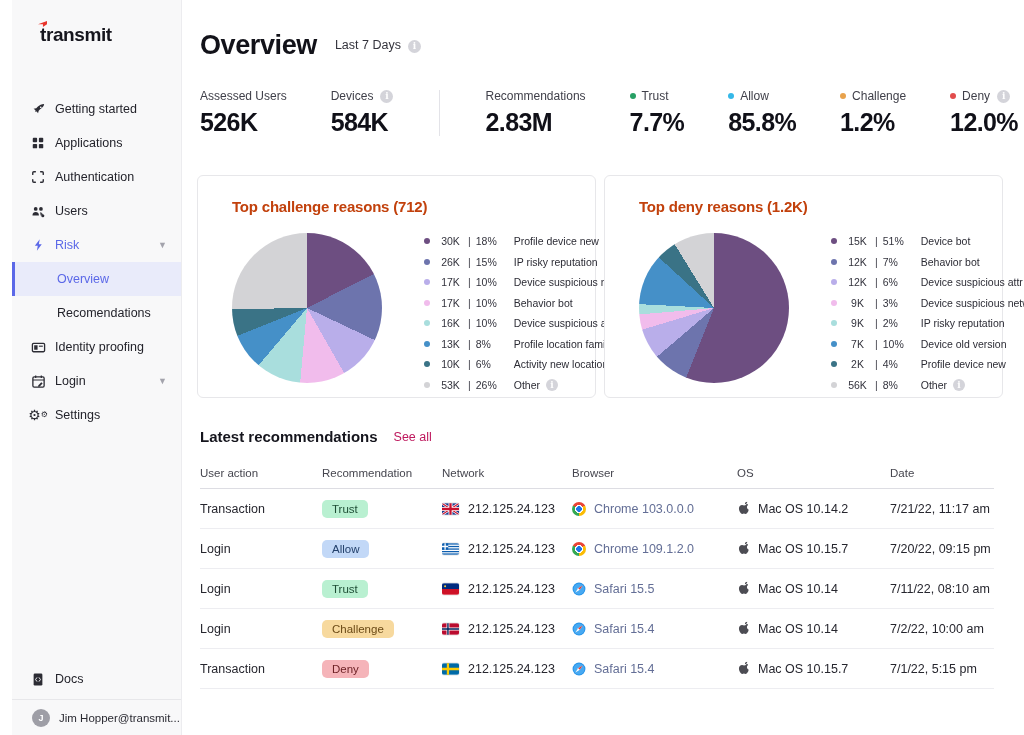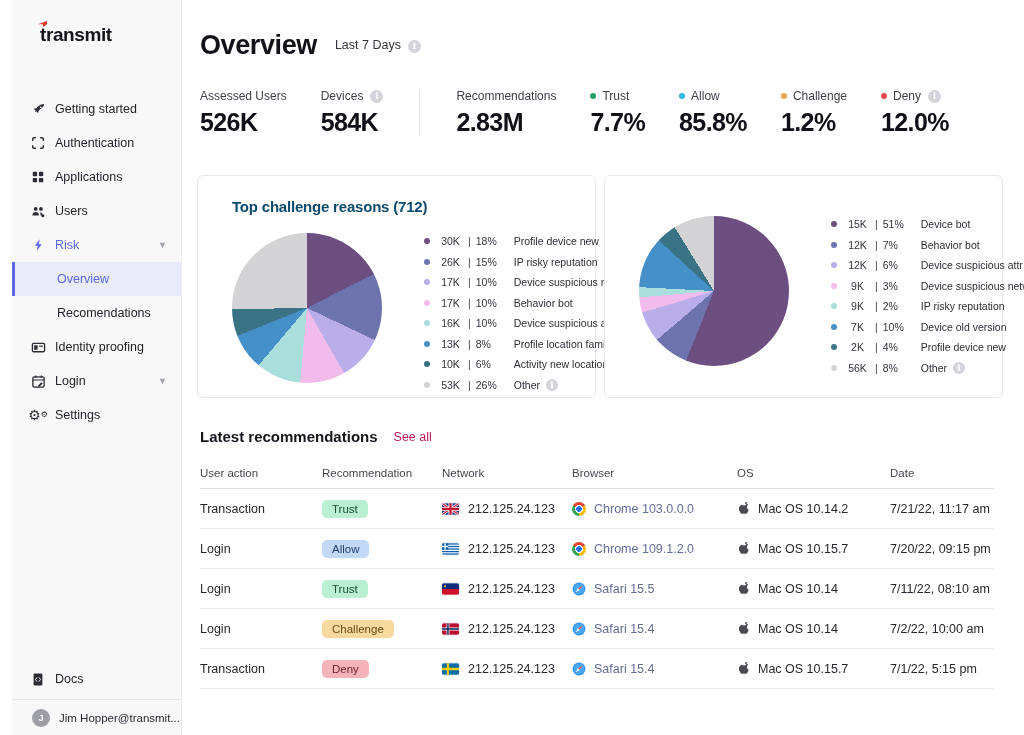--- a/index.html
+++ b/index.html
@@ -40,30 +40,30 @@
   
   .main { position:absolute; left:170px; top:0; width:854px; height:735px; }
   .page-head { display:flex; align-items:center; padding:30px 0 0 30px; }
   .page-title { font-size:27px; font-weight:700; letter-spacing:-0.4px; color:#121219; }
   .period { margin-left:18px; font-size:12.5px; font-weight:500; color:#33333c; }
   .info-icon { display:inline-flex; width:13px; height:13px; border-radius:50%;
           background:#d4d4da; color:#ffffff; font-size:9px; font-weight:700;
           align-items:center; justify-content:center; margin-left:7px; vertical-align:middle;
           font-family:"DejaVu Serif",serif; }
   
-  .stats { display:flex; align-items:center; margin:28px 6px 0 30px; gap:34px; }
+  .stats { display:flex; align-items:center; margin:28px 6px 0 30px; gap:44px; }
   .stat .s-label { font-size:12px; color:#40404a; display:flex; align-items:center; white-space:nowrap; }
   .stat .s-value { font-size:25px; font-weight:700; letter-spacing:-0.6px; color:#101018; margin-top:5px; }
   .s-dot { width:6px; height:6px; border-radius:50%; margin-right:6px; }
   .stat-divider { width:1px; height:46px; background:#e3e3e8; margin:0 2px; }
   
   .cards { display:flex; gap:8px; margin:38px 0 0 27px; }
   .card { width:399px; height:223px; border:1px solid #e7e7ea; border-radius:6px;
           background:#fff; padding:22px 18px 0 34px; }
-  .card-title { font-size:15px; font-weight:700; color:#0c4a6e; letter-spacing:-0.2px; }
+  .card-title { font-size:15px; font-weight:700; color:#c2410c; letter-spacing:-0.2px; }
   .card-body { display:flex; margin-top:14px; }
   .pie { width:150px; height:150px; border-radius:50%; flex:0 0 150px; margin-top:4px; }
   .legend { margin-left:42px; margin-top:2px; }
   .lg-row { display:flex; align-items:center; height:20.5px; font-size:10.5px; color:#2c2c35; }
   .lg-dot { width:6px; height:6px; border-radius:50%; margin-right:8px; flex:0 0 6px; }
   .lg-val { width:25px; text-align:center; color:#33333d; }
   .lg-bar { margin:0 5px; color:#44444e; }
   .lg-pct { width:30px; color:#33333d; }
   .lg-label { margin-left:8px; white-space:nowrap; }
   .lg-row .info-icon { width:12px; height:12px; margin-left:6px; }
@@ -102,39 +102,39 @@
       <span class="ni-icon">
         <svg width="15" height="15" viewBox="0 0 16 16">
             <path fill="currentColor" d="M14 2c-2.7.1-5.1 1.2-6.9 3.1L5.6 6.6l-2.8.7 2 1.4-.4 1.7 1.7-.4 1.4 2 .7-2.8 1.5-1.5C11.6 5.9 13.9 4.7 14 2z"></path>
             <circle cx="10.4" cy="5.6" r="0.9" fill="#f8f8f9"></circle>
           </svg>
       </span>
       <span>Getting started</span>
     </div>
     <div class="nav-item">
       <span class="ni-icon">
+        <svg width="14" height="14" viewBox="0 0 16 16" fill="currentColor">
+            <rect x="2" y="2" width="5" height="5" rx="1"></rect>
+            <rect x="9" y="2" width="5" height="5" rx="1"></rect>
+            <rect x="2" y="9" width="5" height="5" rx="1"></rect>
+            <rect x="9" y="9" width="5" height="5" rx="1"></rect>
+          </svg>
+      </span>
+      <span>Applications</span>
+    </div>
+    <div class="nav-item">
+      <span class="ni-icon">
         <svg width="14" height="14" viewBox="0 0 16 16" fill="none" stroke="currentColor" stroke-width="1.6" stroke-linecap="round">
             <path d="M2 5V3.2C2 2.5 2.5 2 3.2 2H5"></path>
             <path d="M11 2h1.8c.7 0 1.2.5 1.2 1.2V5"></path>
             <path d="M14 11v1.8c0 .7-.5 1.2-1.2 1.2H11"></path>
             <path d="M5 14H3.2C2.5 14 2 13.5 2 12.8V11"></path>
           </svg>
       </span>
       <span>Authentication</span>
-    </div>
-    <div class="nav-item">
-      <span class="ni-icon">
-        <svg width="14" height="14" viewBox="0 0 16 16" fill="currentColor">
-            <rect x="2" y="2" width="5" height="5" rx="1"></rect>
-            <rect x="9" y="2" width="5" height="5" rx="1"></rect>
-            <rect x="2" y="9" width="5" height="5" rx="1"></rect>
-            <rect x="9" y="9" width="5" height="5" rx="1"></rect>
-          </svg>
-      </span>
-      <span>Applications</span>
     </div>
     <div class="nav-item">
       <span class="ni-icon">
         <svg width="15" height="15" viewBox="0 0 16 16" fill="currentColor">
             <circle cx="5" cy="5.3" r="2"></circle>
             <circle cx="10.6" cy="5.3" r="2"></circle>
             <path d="M1.6 11.6c0-1.8 1.5-3 3.4-3s3.4 1.2 3.4 3v.6H1.6z"></path>
             <path d="M9.6 8.8c1.7.1 3 1.3 3 2.8v.6h-2.4z" opacity=".85"></path>
             <circle cx="12.6" cy="12.4" r="1.6"></circle>
           </svg>
@@ -321,20 +321,21 @@
               <span class="lg-val">53K</span>
               <span class="lg-bar">|</span>
               <span class="lg-pct">26%</span>
               <span class="lg-label">Other</span>
               <span class="info-icon">i</span>
             </div>
           </div>
       </div>
     </div>
     <div class="card">
+      <div class="card-title">Top deny reasons (1.2K)</div>
       <div class="card-body">
         <div class="pie" id="pie-1" style="background: conic-gradient(rgb(109, 78, 129) 0deg, rgb(109, 78, 129) 201.758deg, rgb(109, 116, 173) 201.758deg, rgb(109, 116, 173) 229.451deg, rgb(185, 174, 234) 229.451deg, rgb(185, 174, 234) 253.187deg, rgb(241, 188, 236) 253.187deg, rgb(241, 188, 236) 265.055deg, rgb(169, 222, 221) 265.055deg, rgb(169, 222, 221) 272.967deg, rgb(69, 144, 200) 272.967deg, rgb(69, 144, 200) 312.527deg, rgb(58, 115, 134) 312.527deg, rgb(58, 115, 134) 328.352deg, rgb(211, 211, 214) 328.352deg, rgb(211, 211, 214) 360deg);"></div>
         <div class="legend" id="legend-1">
             <div class="lg-row">
               <span class="lg-dot" style="background: rgb(109, 78, 129);"></span>
               <span class="lg-val">15K</span>
               <span class="lg-bar">|</span>
               <span class="lg-pct">51%</span>
               <span class="lg-label">Device bot</span>
             </div>

